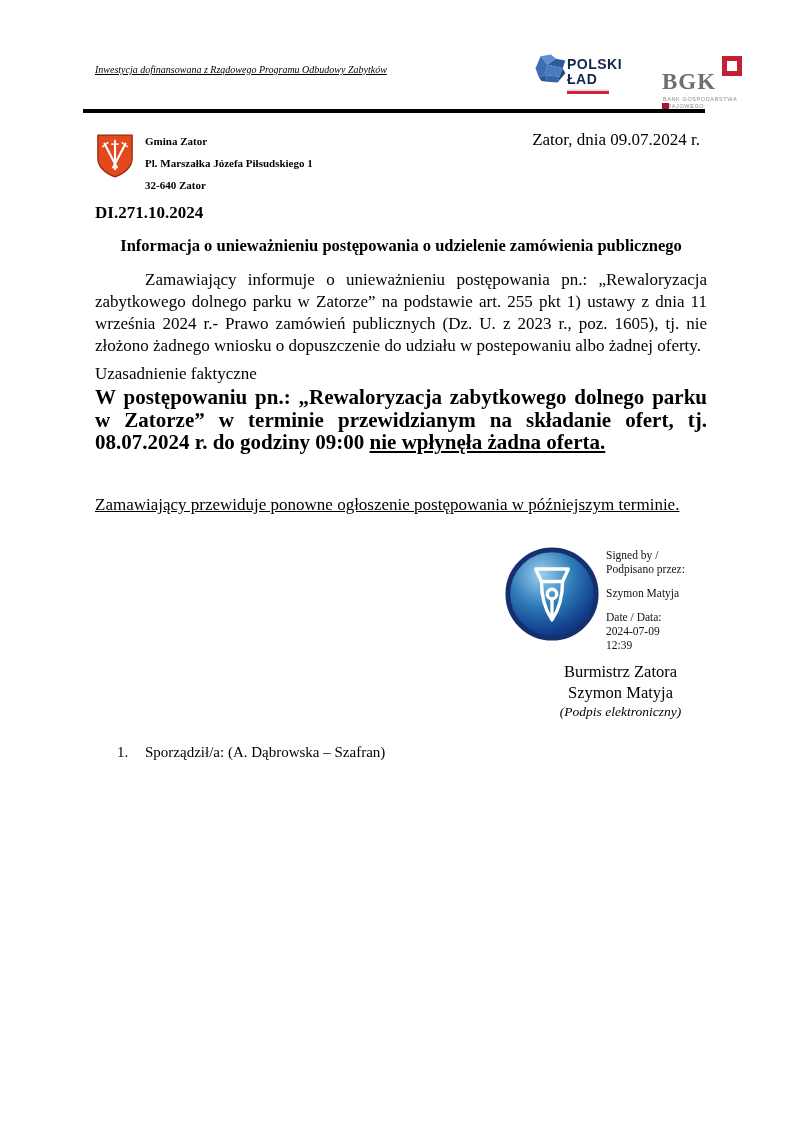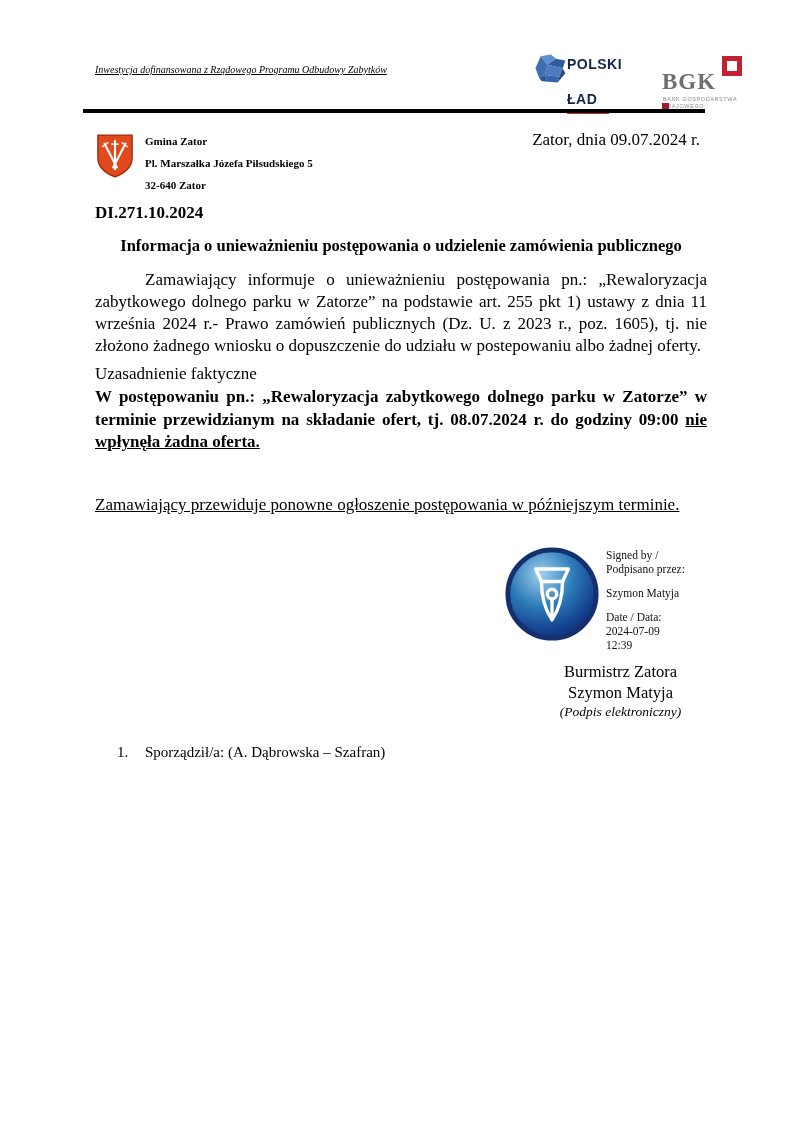--- a/index.html
+++ b/index.html
@@ -10,38 +10,38 @@
     font-family:"Liberation Serif", serif; color:#000;
   }
   
   .funding-note {
     position:absolute; left:95px; top:64px;
     font-style:italic; font-size:10px; text-decoration:underline;
   }
   .logo-pl { position:absolute; left:533px; top:50px; width:105px; height:52px; display:flex; }
   .pl-text { padding-top:7px; }
   .pl-line1 { font-family:"Liberation Sans", sans-serif; font-weight:bold; font-size:14px; letter-spacing:.5px; color:#14264e; line-height:15px; }
-  .pl-line2 { font-family:"Liberation Sans", sans-serif; font-weight:bold; font-size:14px; letter-spacing:.5px; color:#14264e; line-height:15px;margin-top:20px; }
+  .pl-line2 { font-family:"Liberation Sans", sans-serif; font-weight:bold; font-size:14px; letter-spacing:.5px; color:#14264e; line-height:15px; }
   .pl-stripe { width:42px; height:5px; margin-top:2px; border-top:2px solid #e2e2e6; background:#d2233c; }
   .logo-bgk { position:absolute; left:660px; top:56px; width:84px; height:54px; }
   .bgk-square { position:absolute; right:2px; top:0; width:20px; height:20px; border:5px solid #c32033; }
   .bgk-name { position:absolute; left:2px; top:13px; font-size:23px; font-weight:bold; color:#6e6f72; letter-spacing:1px; }
   .bgk-sub { position:absolute; left:3px; top:40px; font-family:"Liberation Sans", sans-serif; font-size:5.5px; color:#8a8b8e; letter-spacing:.6px; line-height:6.5px; }
   .bgk-dot { position:absolute; left:2px; top:47px; width:7px; height:7px; background:#9e1b32; }
   .header-rule { position:absolute; left:83px; top:109px; width:622px; height:4px; background:#000; }
   
   .coat { position:absolute; left:96px; top:134px; }
   .sender { position:absolute; left:145px; top:130px; font-weight:bold; font-size:11px; line-height:22px; }
   .date-line { position:absolute; right:94px; top:130px; font-size:17px; }
   
   .reference { position:absolute; left:95px; top:203px; font-weight:bold; font-size:17px; }
   .doc-title { position:absolute; left:95px; top:236px; width:612px; font-weight:bold; font-size:16.5px; text-align:center; }
   .para1 { position:absolute; left:95px; top:269px; width:612px; font-size:17px; line-height:22px; text-align:justify; text-indent:50px; }
   .just-label { position:absolute; left:95px; top:364px; font-size:17px; }
-  .para2 { position:absolute; left:95px; top:386px; width:612px; font-size:17px; line-height:22.5px; text-align:justify; font-weight:bold; }
+  .para2 { position:absolute; left:95px; top:386px; width:612px; font-size:21px; line-height:22.5px; text-align:justify; font-weight:bold; }
   .para2 .underl { text-decoration:underline; }
   .republish { position:absolute; left:95px; top:495px; font-size:17px; text-decoration:underline; }
   
   .stamp { position:absolute; left:504px; top:546px; width:220px; height:100px; }
   .stamp-icon { position:absolute; left:0; top:0; }
   .stamp-text { position:absolute; left:102px; top:2px; width:118px; font-family:Liberation Serif, serif; font-size:11.5px; line-height:14px; color:#111; }
   .stamp-gap { height:10px; }
   
   .sig-block { position:absolute; left:533px; top:661px; width:175px; text-align:center; font-size:16.5px; line-height:21px; }
   .sig-note { font-style:italic; font-size:13.5px; line-height:17px; }
@@ -94,21 +94,21 @@
     </g>
     <g stroke="#ffffff" stroke-width="1.5" fill="none">
       <path d="M6.5,13.5 L13,8.5"></path>
       <path d="M16,10.5 L24,10.5"></path>
       <path d="M27,8.5 L33.5,13.5"></path>
     </g>
   </svg>
 
   <div class="sender">
     <div>Gmina Zator</div>
-    <div>Pl. Marszałka Józefa Piłsudskiego 5</div>
+    <div>Pl. Marszałka Józefa Piłsudskiego 1</div>
     <div>32-640 Zator</div>
   </div>
 
   <div class="date-line">Zator, dnia 09.07.2024 r.</div>
 
   <div class="reference">DI.271.10.2024</div>
 
   <div class="doc-title">Informacja o unieważnieniu postępowania o udzielenie zamówienia publicznego</div>
 
   <div class="para1">Zamawiający informuje o unieważnieniu postępowania pn.: „Rewaloryzacja zabytkowego dolnego parku w Zatorze” na podstawie art. 255 pkt 1) ustawy z dnia 11 września 2024 r.- Prawo zamówień publicznych (Dz. U. z 2023 r., poz. 1605), tj. nie złożono żadnego wniosku o dopuszczenie do udziału w postepowaniu albo żadnej oferty.</div>

